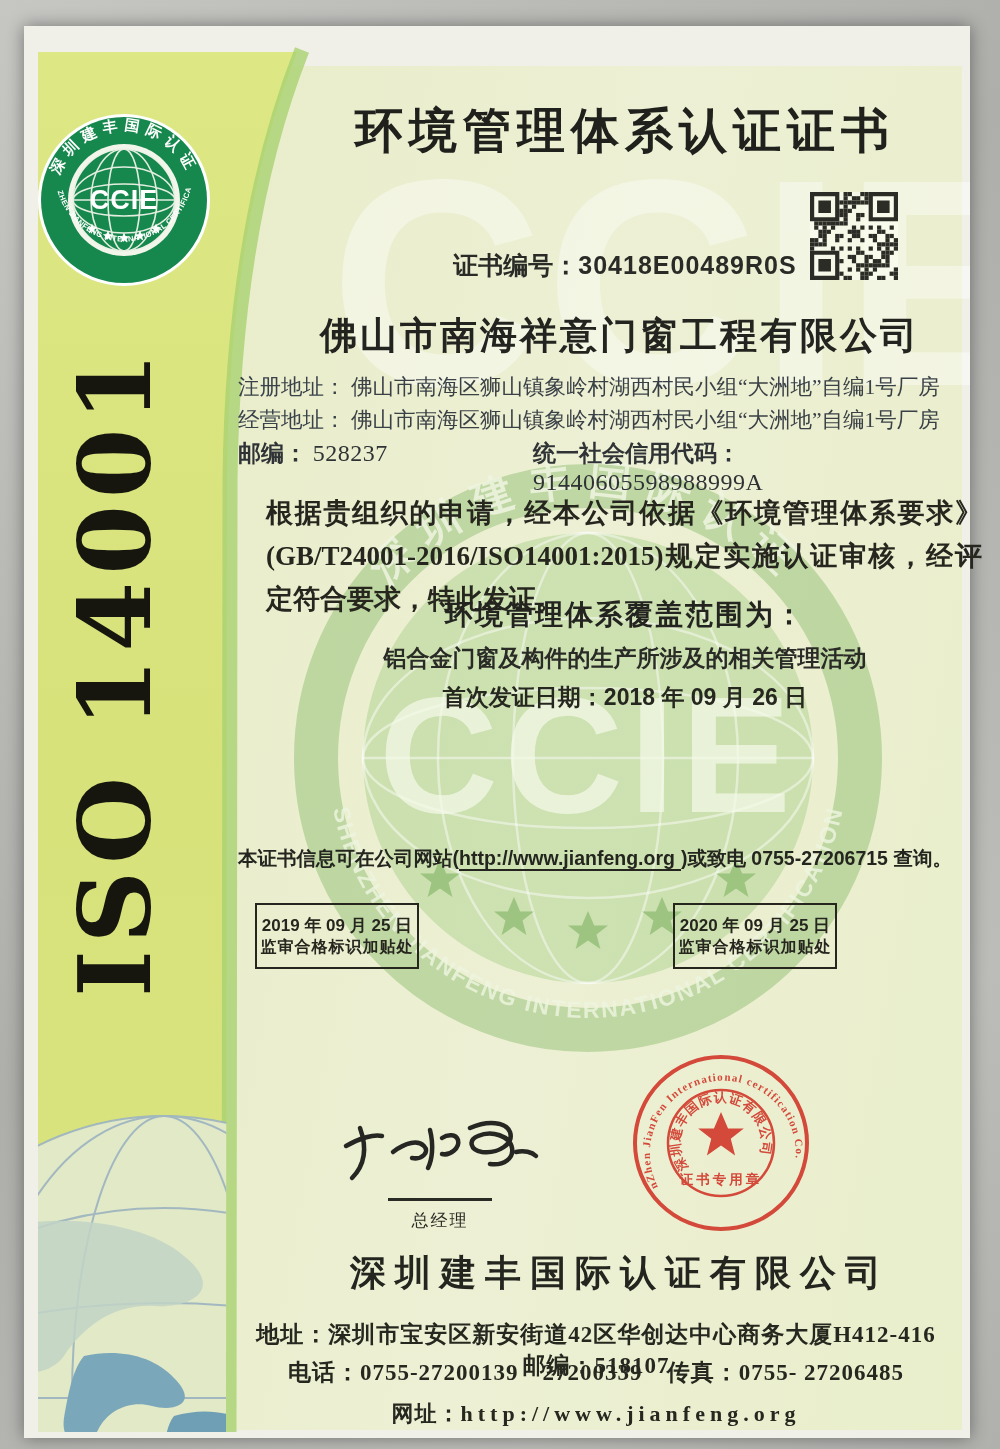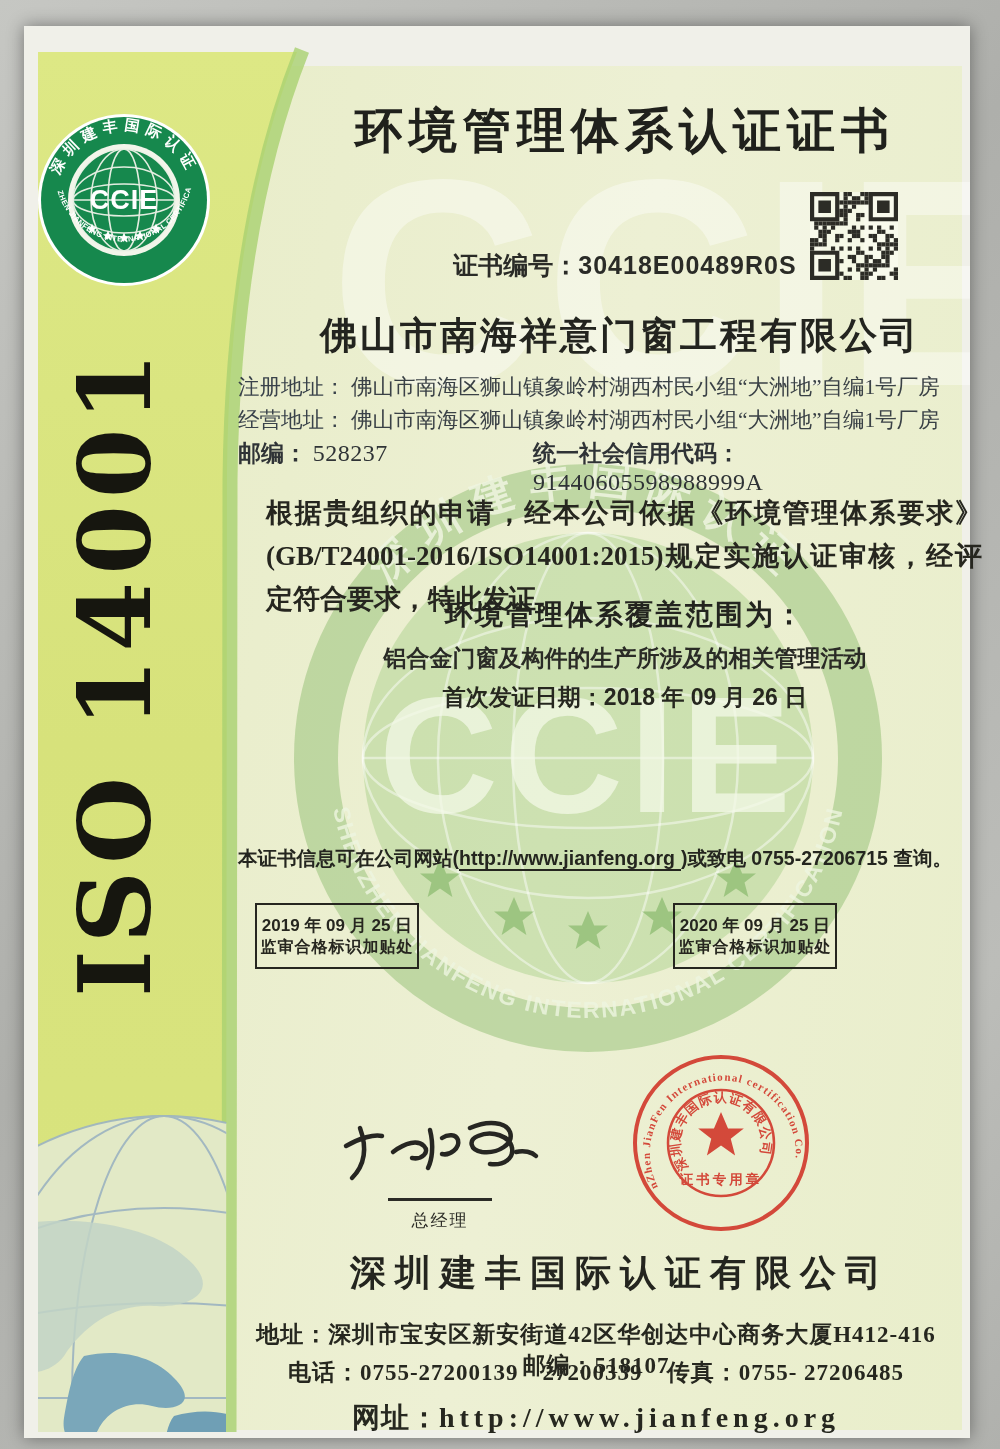--- a/index.html
+++ b/index.html
@@ -51,21 +51,21 @@
   .stickbox .l{font-size:16px;letter-spacing:1px;}
 
   .sigline{left:388px;top:1198px;width:104px;height:2.5px;background:#2b2b26;}
   .sigtitle{left:378px;top:1209px;width:124px;font-size:17px;color:#2b2b26;letter-spacing:2px;}
 
   .issuer{left:290px;top:1249px;width:660px;font-weight:bold;font-size:36px;
           letter-spacing:9px;color:#24251f;font-family:"Liberation Sans", sans-serif;}
   .f-row{left:238px;width:716px;font-weight:bold;color:#26271f;letter-spacing:1px;}
   .f1{top:1319px;font-size:23px;}
   .f2{top:1357px;font-size:23px;}
-  .f3{top:1399px;font-size:28px;}
+  .f3{top:1399px;font-size:22px;}
   .f3 .web{letter-spacing:5px;}
 
   .iso-vert{left:-235px;top:612px;width:700px;text-align:center;
      transform:rotate(-90deg);font-family:"DejaVu Serif", serif;font-weight:bold;
      font-size:100px;letter-spacing:7px;color:#16160f;white-space:nowrap;}
 </style>
 </head>
 <body>
 
 <svg width="0" height="0" style="position:absolute" aria-hidden="true">

